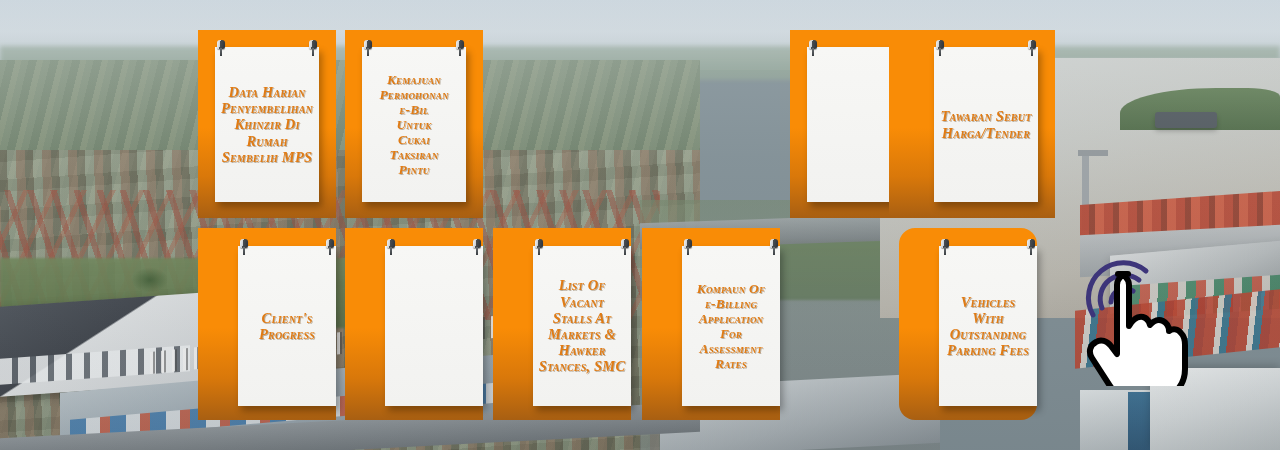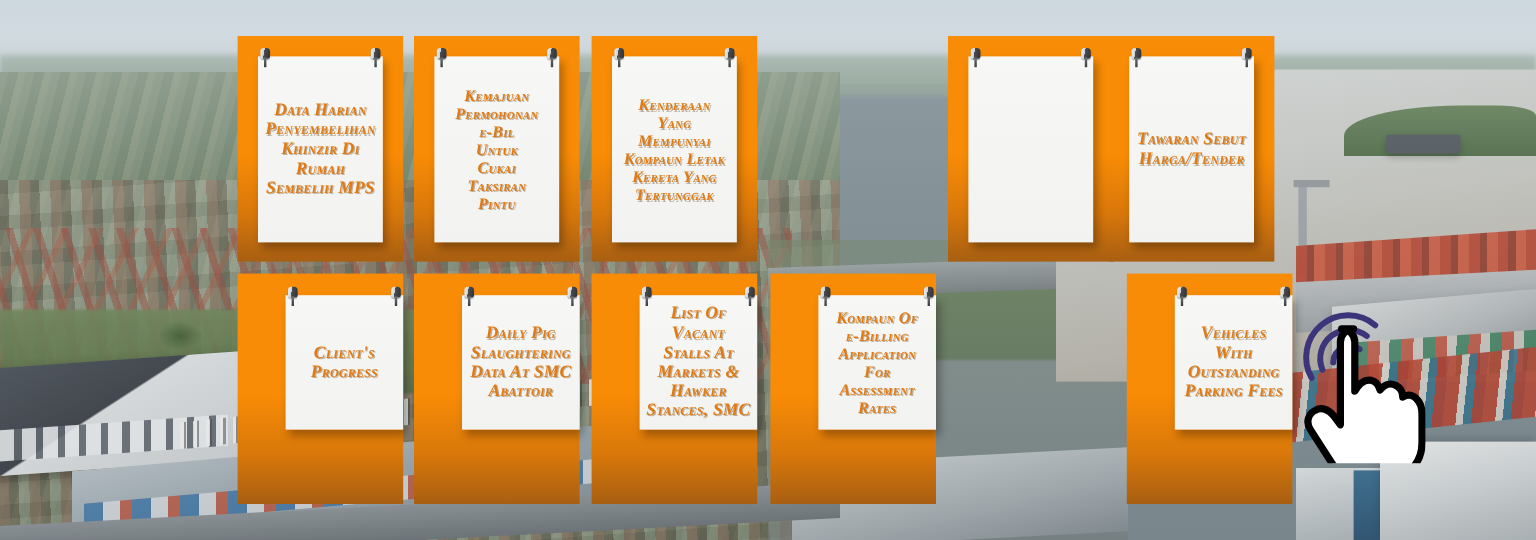--- a/index.html
+++ b/index.html
@@ -131,21 +131,21 @@
   
   .card{
     position:relative;
     width:104px;
     background:linear-gradient(180deg,#f7f7f5 0%,#f2f2f0 100%);
     box-shadow:3px 5px 7px rgba(0,0,0,.30);
     display:flex;align-items:center;justify-content:center;
     padding:8px 5px;box-sizing:border-box;
   }
   .panel.r1 .card{margin-top:17px;height:155px;}
-  .panel.r2 .card{margin-top:18px;height:112px;margin-left:40px;}
+  .panel.r2 .card{margin-top:18px;height:160px;margin-left:40px;}
 
   .card-title{
     color:#e07b14;
     font-family:"Liberation Serif",serif;
     font-variant:small-caps;
     font-weight:bold;
     font-size:14.5px;
     line-height:1.12;
     text-align:center;
     letter-spacing:.2px;
@@ -240,51 +240,33 @@
         </div>
         <div class="card-title sm">Kemajuan
 Permohonan
 e-Bil
 Untuk
 Cukai
 Taksiran
 Pintu</div>
       </div>
     </div>
-    <div class="panel r1" style="left: 493px;">
-      <div class="card">
-        <div class="pin l">
-          <div class="head"></div>
-          <div class="needle"></div>
-        </div>
-        <div class="pin r">
-          <div class="head"></div>
-          <div class="needle"></div>
-        </div>
-        <div class="card-title sm">Kenderaan
-Yang
-Mempunyai
-Kompaun Letak
-Kereta Yang
-Tertunggak</div>
-      </div>
-    </div>
     <div class="panel r1" style="left: 790px;">
       <div class="card">
         <div class="pin l">
           <div class="head"></div>
           <div class="needle"></div>
         </div>
         <div class="pin r">
           <div class="head"></div>
           <div class="needle"></div>
         </div>
       </div>
     </div>
-    <div class="panel r1" style="left: 924px;">
+    <div class="panel r1" style="left: 889px; padding-left: 28px;">
       <div class="card">
         <div class="pin l">
           <div class="head"></div>
           <div class="needle"></div>
         </div>
         <div class="pin r">
           <div class="head"></div>
           <div class="needle"></div>
         </div>
         <div class="card-title">Tawaran Sebut
@@ -308,24 +290,20 @@
     <div class="panel r2" style="left: 345px;">
       <div class="card">
         <div class="pin l">
           <div class="head"></div>
           <div class="needle"></div>
         </div>
         <div class="pin r">
           <div class="head"></div>
           <div class="needle"></div>
         </div>
-        <div class="card-title">Daily Pig
-Slaughtering
-Data At SMC
-Abattoir</div>
       </div>
     </div>
     <div class="panel r2" style="left: 493px;">
       <div class="card">
         <div class="pin l">
           <div class="head"></div>
           <div class="needle"></div>
         </div>
         <div class="pin r">
           <div class="head"></div>
@@ -349,21 +327,21 @@
           <div class="needle"></div>
         </div>
         <div class="card-title sm">Kompaun Of
 e-Billing
 Application
 For
 Assessment
 Rates</div>
       </div>
     </div>
-    <div class="panel r2" style="left: 939px;">
+    <div class="panel r2" style="left: 899px; border-radius: 16px;">
       <div class="card">
         <div class="pin l">
           <div class="head"></div>
           <div class="needle"></div>
         </div>
         <div class="pin r">
           <div class="head"></div>
           <div class="needle"></div>
         </div>
         <div class="card-title">Vehicles With

